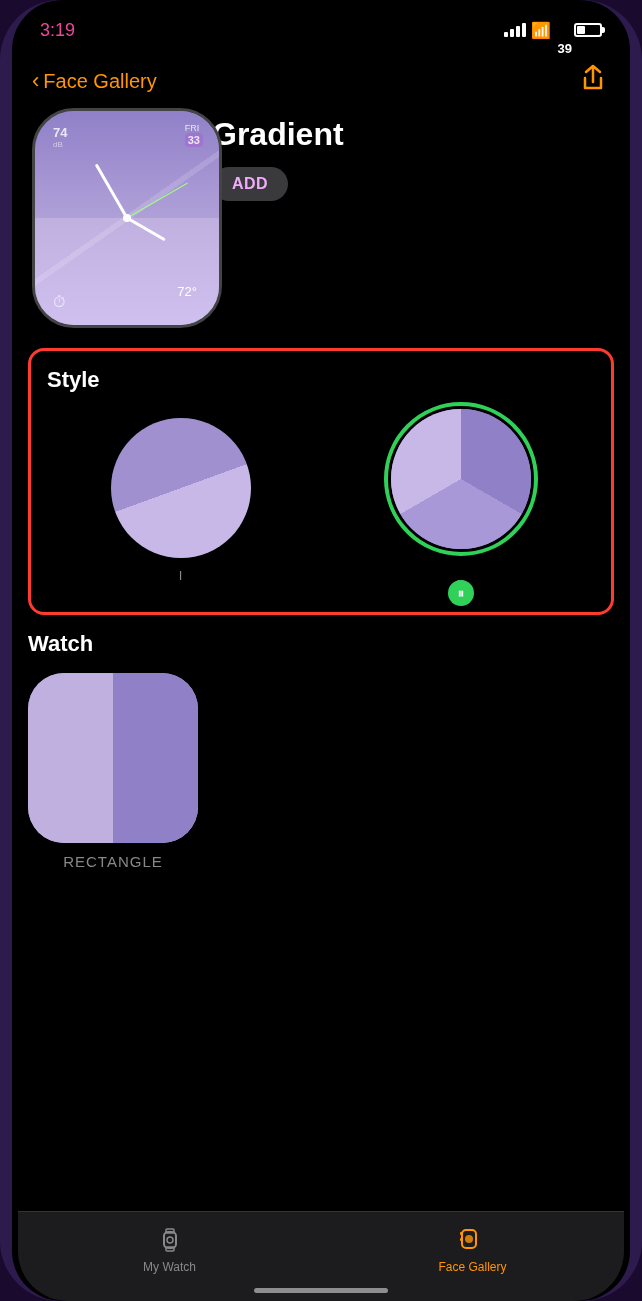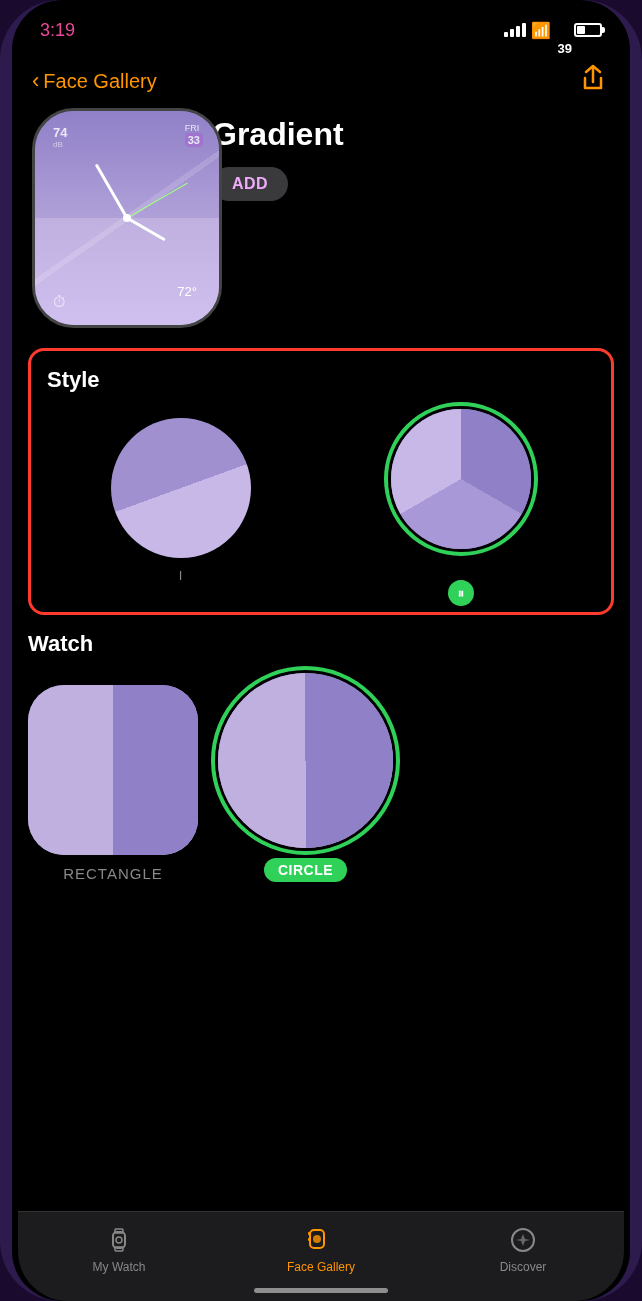--- a/index.html
+++ b/index.html
@@ -664,24 +664,20 @@
 
     <div class="dial-section">
       <div class="section-title">Watch</div>
       <div class="dial-options">
 
         <div class="dial-option">
           <div class="dial-rect"></div>
           <span class="dial-label">RECTANGLE</span>
         </div>
 
-        <div class="dial-option">
-          <div class="dial-circle-outer"></div>
-          <span class="dial-selected-label">CIRCLE</span>
-        </div>
 
       </div>
     </div>
 
     <div class="tab-bar">
 
       <div class="tab-item">
         <div class="tab-icon">
           <svg width="28" height="28" viewBox="0 0 28 28" fill="none">
             <rect x="8" y="6" width="12" height="16" rx="4" stroke="#888" stroke-width="2" fill="none"></rect>
@@ -698,28 +694,19 @@
           <svg width="30" height="30" viewBox="0 0 30 30" fill="none">
             <rect x="4" y="5" width="14" height="18" rx="4" stroke="#FF9500" stroke-width="2" fill="none"></rect>
             <rect x="2" y="7" width="3" height="3" rx="1" fill="#FF9500"></rect>
             <rect x="2" y="13" width="3" height="3" rx="1" fill="#FF9500"></rect>
             <circle cx="11" cy="14" r="4" fill="#FF9500" opacity="0.8"></circle>
           </svg>
         </div>
         <span class="tab-label active">Face Gallery</span>
       </div>
 
-      <div class="tab-item">
-        <div class="tab-icon">
-          <svg width="28" height="28" viewBox="0 0 28 28" fill="none">
-            <circle cx="14" cy="14" r="11" stroke="#888" stroke-width="2" fill="none"></circle>
-            <polygon points="14,8 16,13 21,14 16,15 14,20 12,15 7,14 12,13" fill="#888" opacity="0.7"></polygon>
-          </svg>
-        </div>
-        <span class="tab-label">Discover</span>
-      </div>
 
     </div>
 
     <div class="home-indicator"></div>
 
   </div>
 </div>
 
 </body></html>

